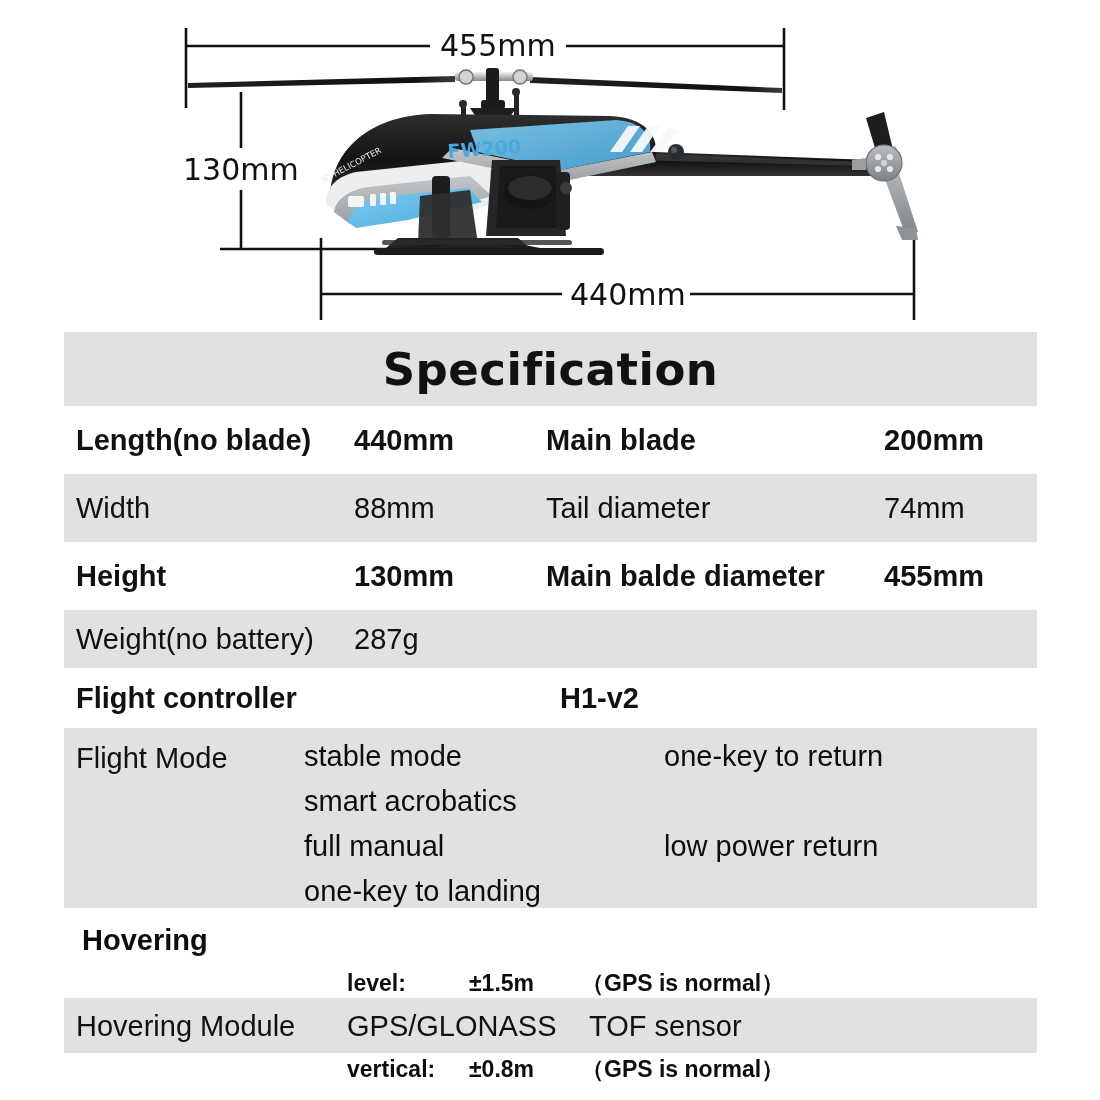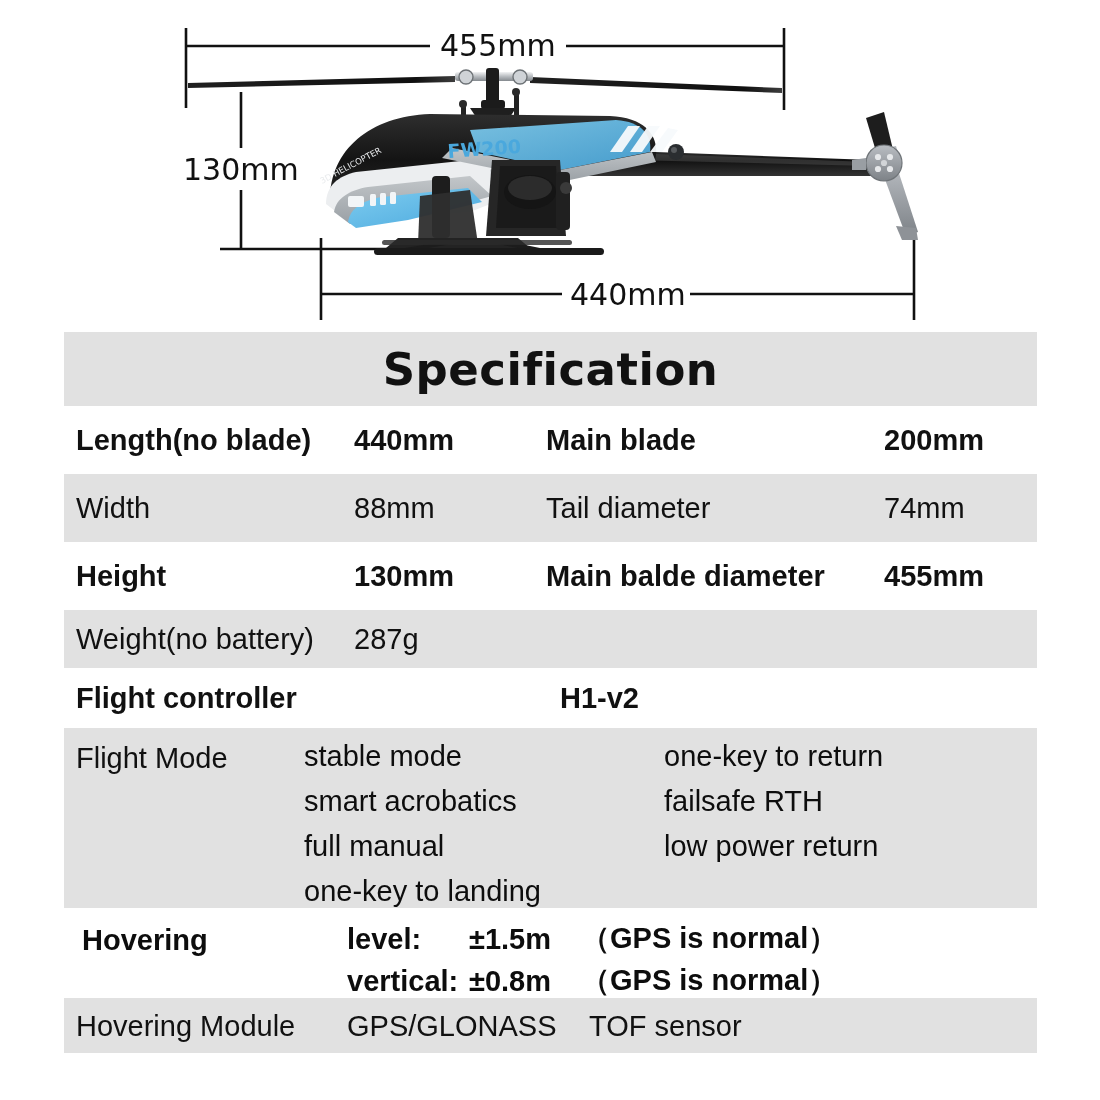--- a/index.html
+++ b/index.html
@@ -132,22 +132,23 @@
   }
   .hov-lines {
     position: absolute;
     left: 283px;
     top: 10px;
   }
   .hov-line {
     display: flex;
     align-items: center;
     height: 42px;
-    font-size: 29px;
+    font-size: 23px;
     white-space: nowrap;
+    margin-top: 44px;
   }
   .hov-line .h-key { width: 122px; }
   .hov-line .h-val { width: 112px; }
   .hov-line .h-note { }
 
   
   .row-hm { height: 55px; }
   .row-hm .cell { top: 50%; transform: translateY(-50%); }
   .row-hm .hm2 { left: 283px; }
   .row-hm .hm3 { left: 525px; }
@@ -378,21 +379,20 @@
 
   <div class="row row-mode alt">
     <span class="mode-label">Flight Mode</span>
     <div class="mode-cols">
       <div class="mode-line">
         <span class="m-left">stable mode</span>
         <span class="m-right">one-key to return</span>
       </div>
       <div class="mode-line">
         <span class="m-left">smart acrobatics</span>
-        <span class="m-right">failsafe RTH</span>
       </div>
       <div class="mode-line">
         <span class="m-left">full manual</span>
         <span class="m-right">low power return</span>
       </div>
       <div class="mode-line">
         <span class="m-left">one-key to landing</span>
         <span class="m-right"></span>
       </div>
     </div>

